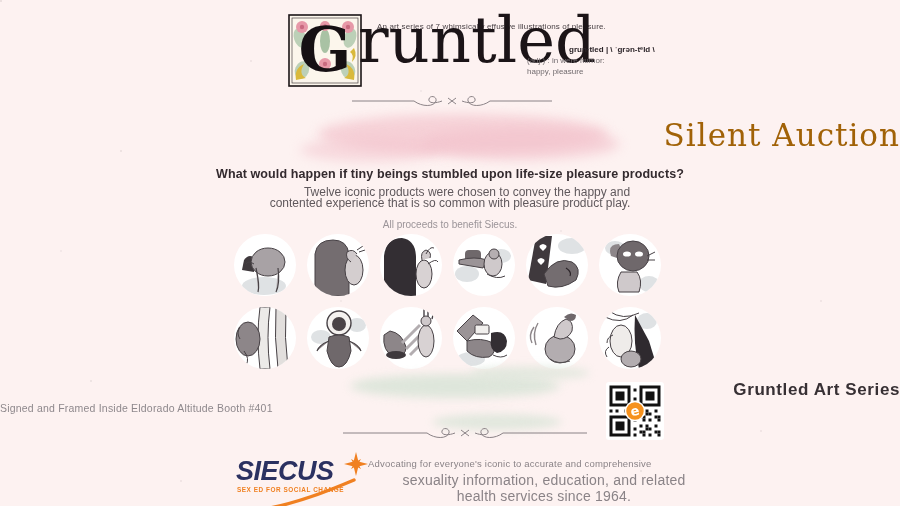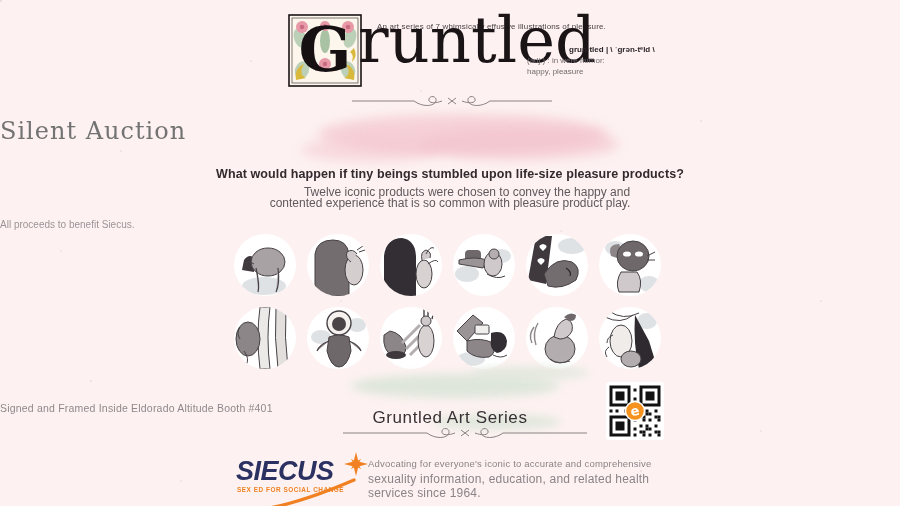--- a/index.html
+++ b/index.html
@@ -16,50 +16,50 @@
   #definition{left:527px;top:44px;font-size:8px;line-height:11px;color:#716b6e;}
   #definition .pron{font-weight:bold;color:#2c2529;margin-left:42px;}
 
   
   .flourish{height:14px;}
   #flourish-top{left:352px;top:94px;width:200px;}
   #flourish-bottom{left:343px;top:426px;width:244px;}
 
   
   .wash{filter:blur(6px);border-radius:50%;}
-  #auction-title{left:0;top:117px;width:900px;text-align:left;
-      font-family:"DejaVu Serif",serif;font-size:24px;color:#737373;letter-spacing:1px;}
+  #auction-title{left:0;top:117px;width:900px;text-align:right;
+      font-family:"DejaVu Serif",serif;font-size:31px;color:#a16207;letter-spacing:1px;}
   #question{left:0;top:167px;width:900px;text-align:center;font-size:12.5px;
       font-weight:bold;color:#332a2e;letter-spacing:.1px;}
   .bodyline{left:0;width:900px;text-align:center;font-size:12px;color:#5f585c;}
-  #note{left:0;top:219px;width:900px;text-align:left;font-size:10px;color:#9b9498;}
+  #note{left:0;top:219px;width:900px;text-align:center;font-size:10px;color:#9b9498;}
 
   
   .row{left:234px;width:427px;display:flex;gap:11px;}
   #row1{top:234px;} #row2{top:307px;}
   .circ{width:62px;height:62px;border-radius:50%;background:#ffffff;overflow:hidden;
         flex:0 0 62px;}
   .circ svg{display:block;}
 
   
-  #series-title{left:0;top:380px;width:900px;text-align:center;font-size:17px;
-      font-weight:normal;color:#373034;letter-spacing:.6px;margin-top:28px;}
+  #series-title{left:0;top:380px;width:900px;text-align:right;font-size:17px;
+      font-weight:bold;color:#373034;letter-spacing:.6px;}
   #series-subtitle{left:0;top:402px;width:900px;text-align:left;font-size:10.5px;
       color:#8e888c;letter-spacing:.2px;}
   #qr{left:606px;top:382px;width:58px;height:58px;background:#ffffff;border-radius:3px;}
 
   #siecus{left:232px;top:442px;width:130px;height:56px;margin-top:12px;}
   #siecus-name{position:absolute;left:4px;top:2px;font-size:27px;font-weight:bold;
       font-style:italic;color:#2b3161;letter-spacing:-.5px;}
   #siecus-tag{position:absolute;left:5px;top:32px;font-size:6.4px;font-weight:bold;
       color:#f08021;letter-spacing:.55px;}
   #swoosh{position:absolute;left:-4px;top:14px;}
   #star{left:344px;top:452px;}
   #desc1{left:368px;top:458px;width:320px;font-size:9.5px;color:#8a8387;letter-spacing:.2px;}
-  #desc2{left:368px;top:472px;width:320px;font-size:12px;color:#8a8387;letter-spacing:.2px;}
+  #desc2{left:384px;top:472px;width:320px;font-size:14px;color:#8a8387;letter-spacing:.2px;text-align:center;}
 
   
   #speckles{left:0;top:0;width:2px;height:2px;background:rgba(120,110,115,.18);
      border-radius:50%;
      box-shadow:120px 150px 0 rgba(120,110,115,.15),250px 60px 0 rgba(120,110,115,.12),
        700px 120px 0 rgba(120,110,115,.15),820px 300px 0 rgba(120,110,115,.12),
        90px 380px 0 rgba(120,110,115,.14),640px 470px 0 rgba(120,110,115,.14),
        420px 90px 0 rgba(120,110,115,.1),560px 230px 0 rgba(120,110,115,.1),
        180px 480px 0 rgba(120,110,115,.13),760px 430px 0 rgba(120,110,115,.12),
        340px 300px 0 rgba(120,110,115,.08),60px 250px 0 rgba(120,110,115,.1);}

